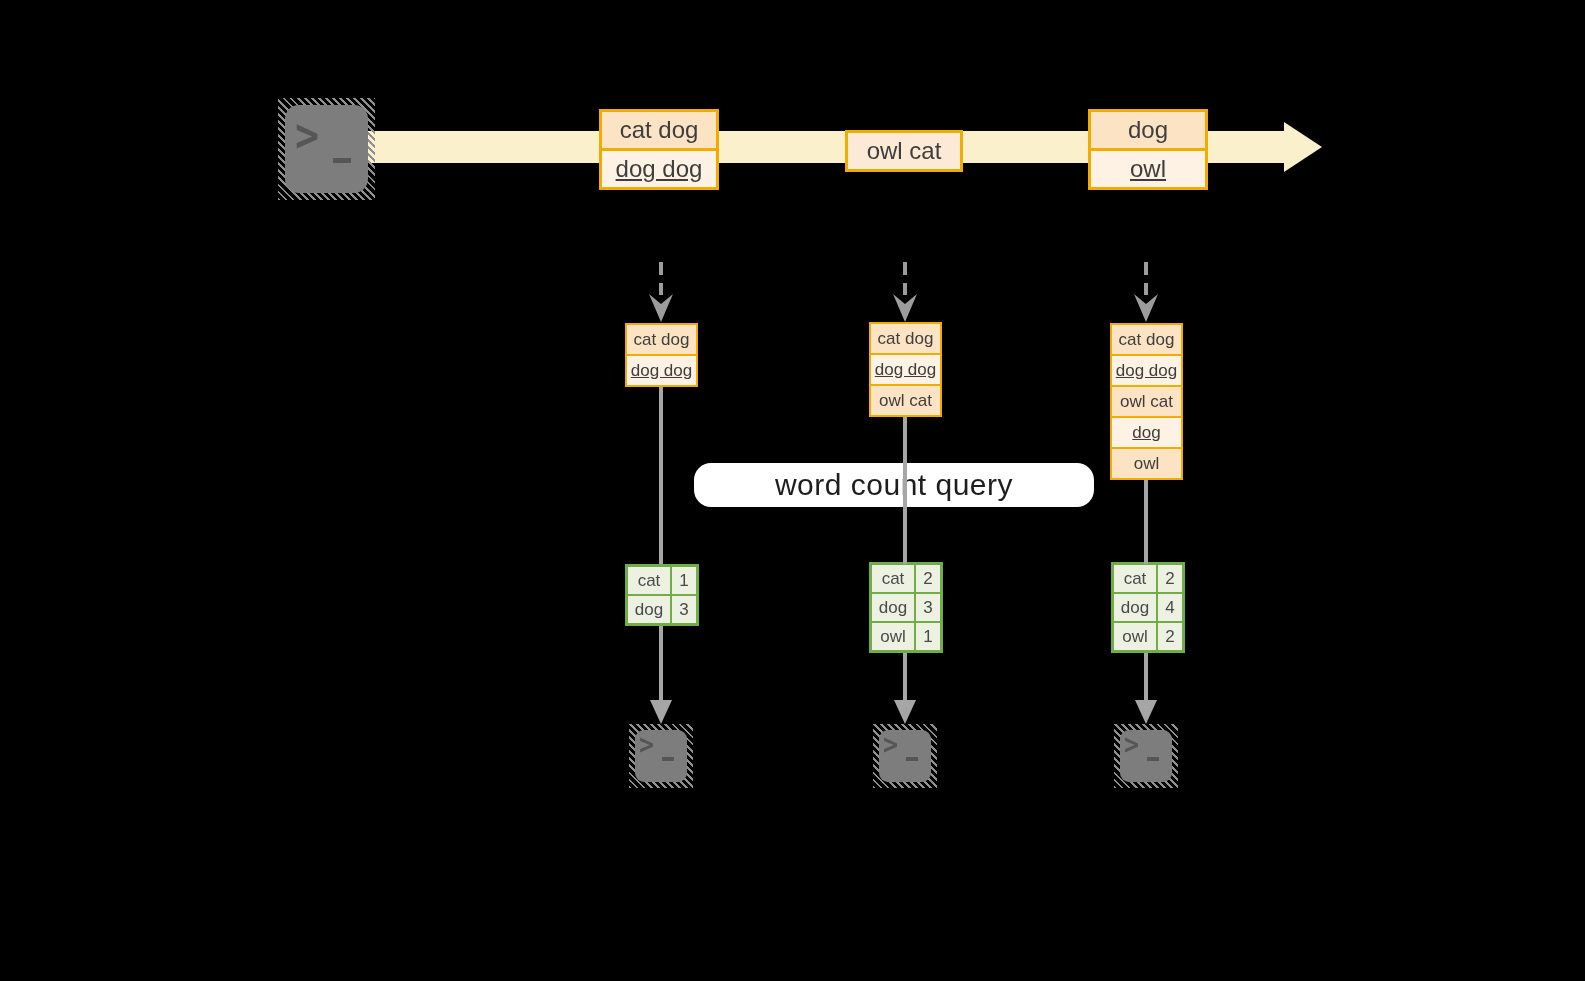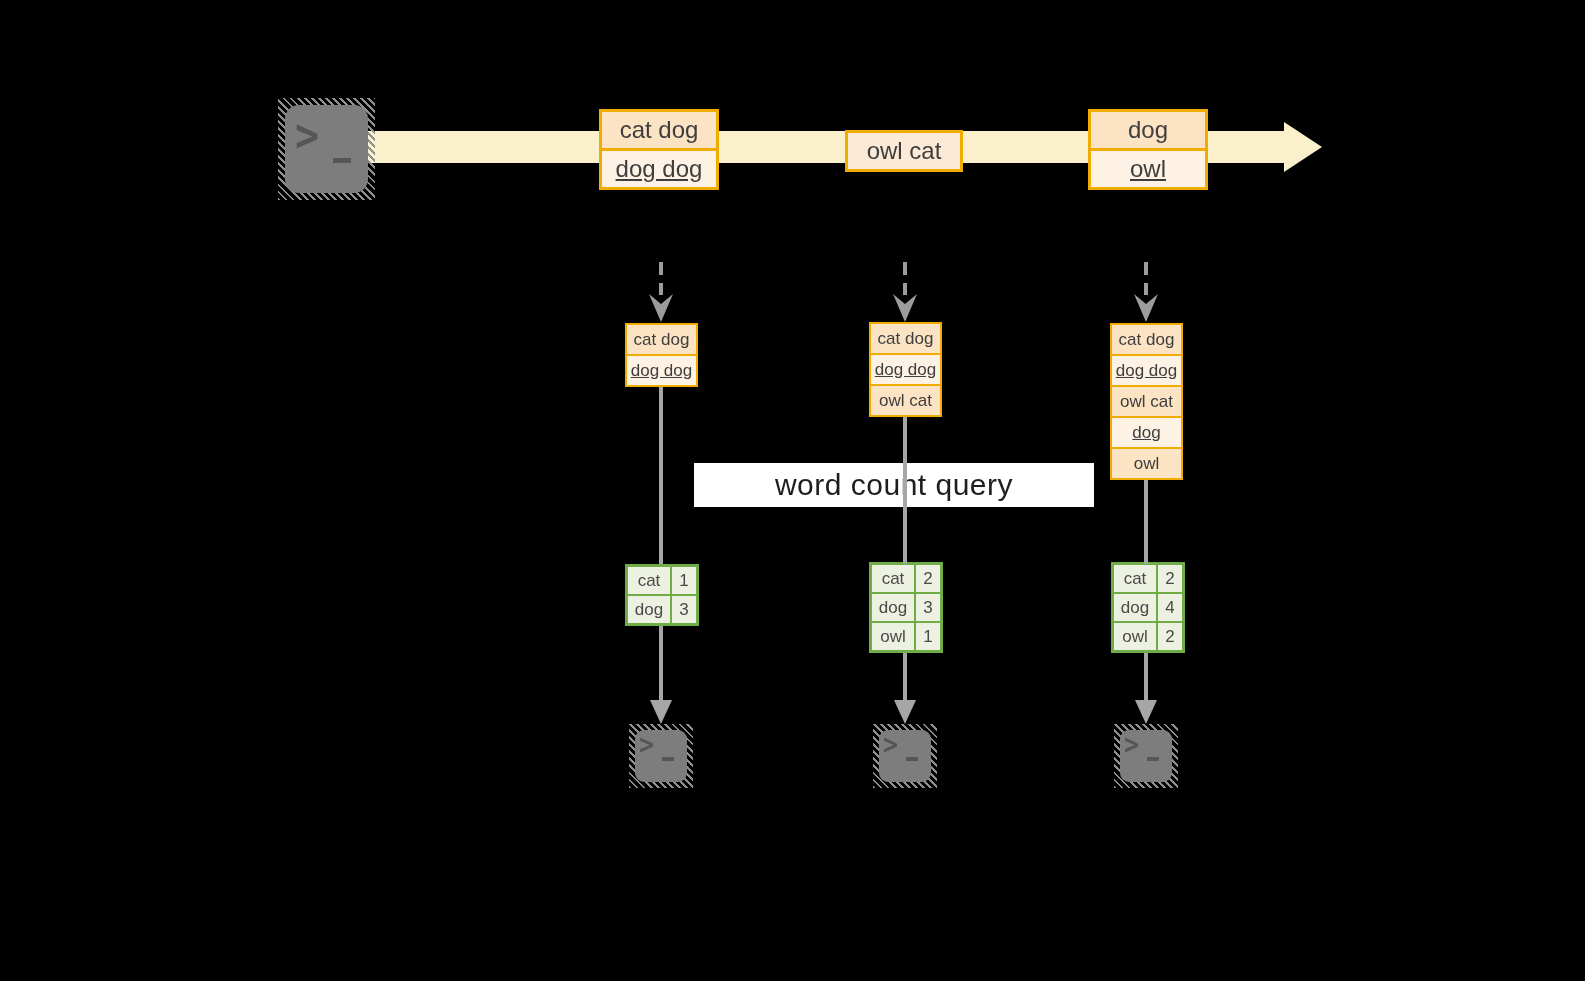--- a/index.html
+++ b/index.html
@@ -60,21 +60,21 @@
 
   
   .vline{width:4px;background:var(--gray-line);z-index:3;}
   .tri-down{width:0;height:0;z-index:3;
     border-left:11px solid transparent;border-right:11px solid transparent;
     border-top:24px solid var(--gray-line);}
 
   
   .banner{left:694px;top:463px;width:400px;height:44px;background:#ffffff;z-index:2;
     display:flex;align-items:center;justify-content:center;
-    font-size:30px;font-weight:300;color:#1e1e1e;letter-spacing:0.5px;}
+    font-size:30px;font-weight:300;color:#1e1e1e;letter-spacing:0.5px;border-radius:17px;}
 
   
   .wc-table{display:grid;grid-template-columns:42px 24px;gap:2px;
     background:var(--green);border:3px solid var(--green);z-index:2;}
   .wc-cell{background:var(--greencell);height:27px;display:flex;
     align-items:center;justify-content:center;font-size:17px;color:#4a4a4a;}
   .t1{left:625px;top:564px;}
   .t2{left:869px;top:562px;}
   .t3{left:1111px;top:562px;}
 

